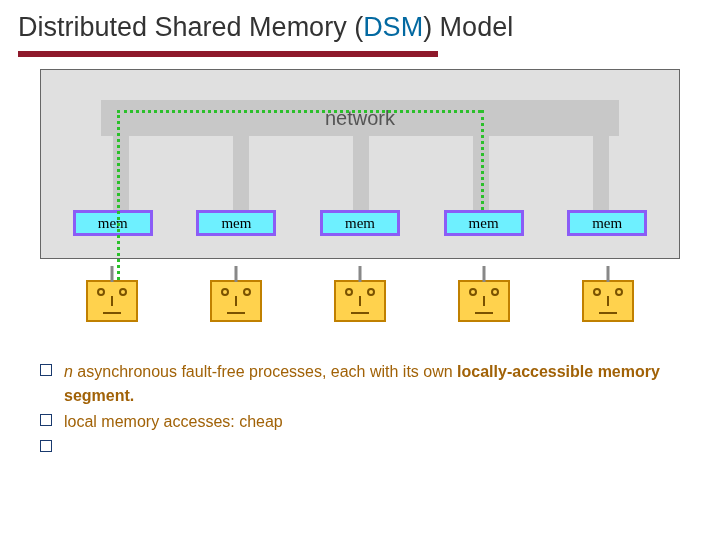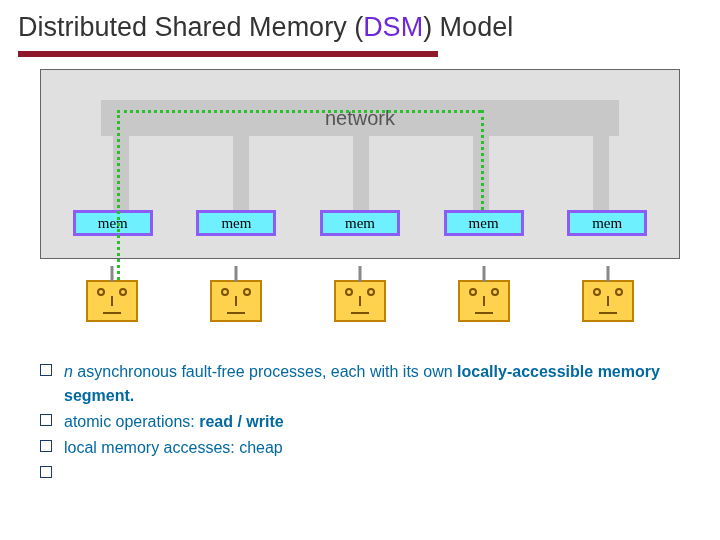--- a/index.html
+++ b/index.html
@@ -11,21 +11,21 @@
     background: #fff;
     position: relative;
     overflow: hidden;
   }
   .title {
     font-size: 27px;
     font-weight: 400;
     color: #333;
     padding: 12px 18px 8px 18px;
   }
-  .title .dsm { color: #6d28d9; }
+  .title .dsm { color: #0369a1; }
   .underline {
     height: 6px;
     background: #8e192b;
     margin: 0 18px 12px 18px;
     width: 420px;
   }
   .diagram-area {
     margin: 10px 40px 0 40px;
     border: 1px solid #666;
     background: #e0e0e0;
@@ -132,21 +132,21 @@
     align-items: flex-start;
     margin-bottom: 2px;
   }
   .bullet .box {
     width: 12px; height: 12px;
     border: 1.5px solid #1a3a6e;
     margin-right: 12px;
     margin-top: 4px;
     flex-shrink: 0;
   }
-  .bullet .txt { color: #0369a1; }
+  .bullet .txt { color: #a16207; }
   .bullet .txt i { font-style: italic; }
   .bullet .txt b { font-weight: bold; }
   
   .dashpath {
     position: absolute;
     border: 3px dotted #2bc02b;
     pointer-events: none;
   }
 </style>
 </head>
@@ -232,25 +232,19 @@
 <div class="bullets">
   <div class="bullet">
     <div class="box"></div>
     <div class="txt">
       <span></span><i>n</i><span> asynchronous fault-free processes, each with its own </span><b>locally-accessible memory segment.</b><span></span>
     </div>
   </div>
   <div class="bullet">
     <div class="box"></div>
     <div class="txt">
-      <span>atomic operations: </span><b>read / write</b>
+      <span>local memory accesses: cheap</span>
     </div>
   </div>
   <div class="bullet">
     <div class="box"></div>
-    <div class="txt">
-      <span>local memory accesses: cheap</span>
-    </div>
-  </div>
-  <div class="bullet">
-    <div class="box"></div>
   </div>
 </div>
 
 </body></html>

